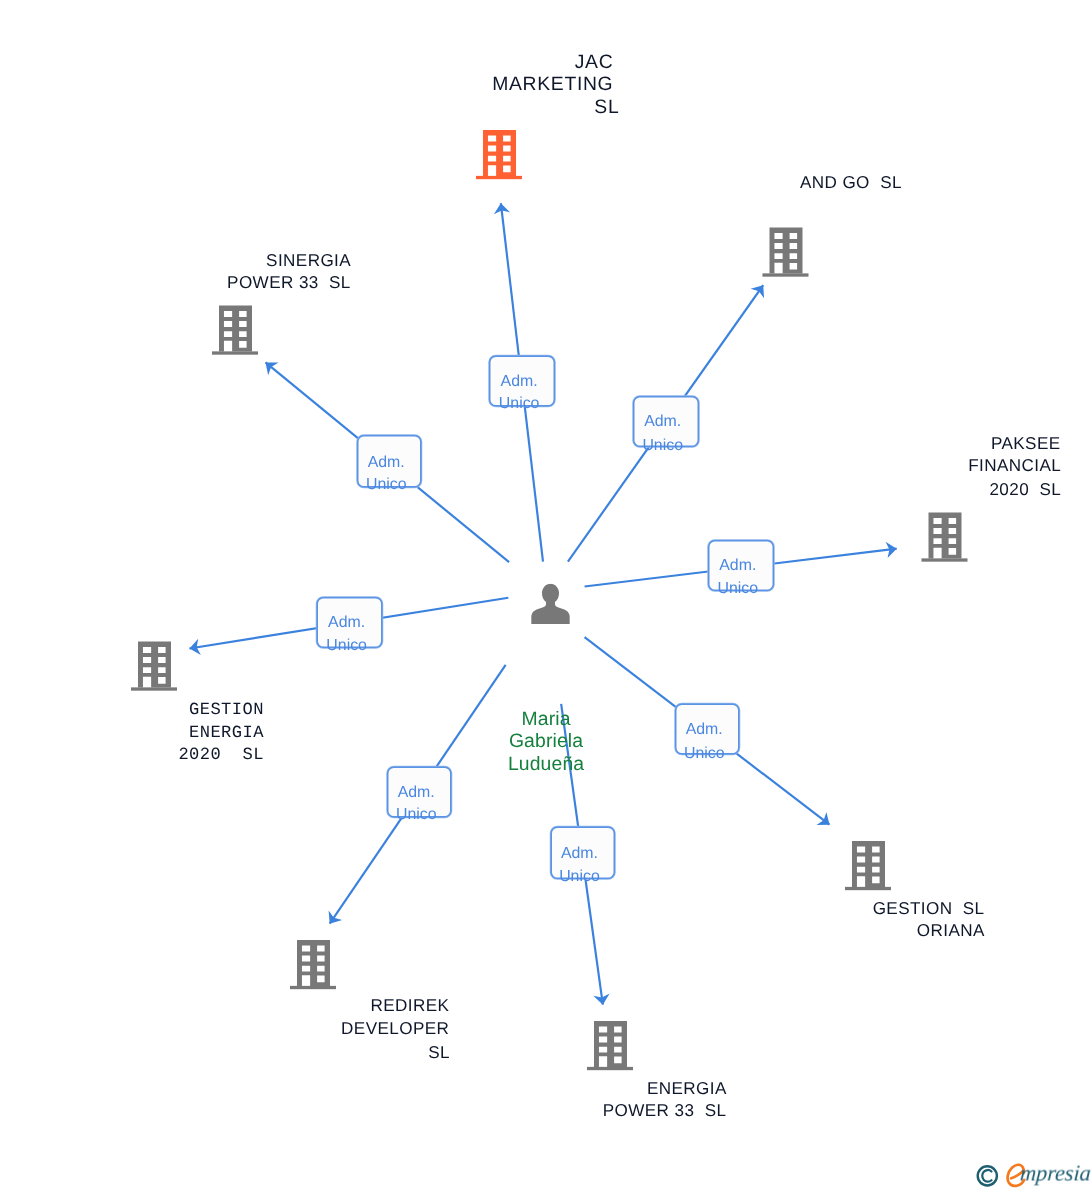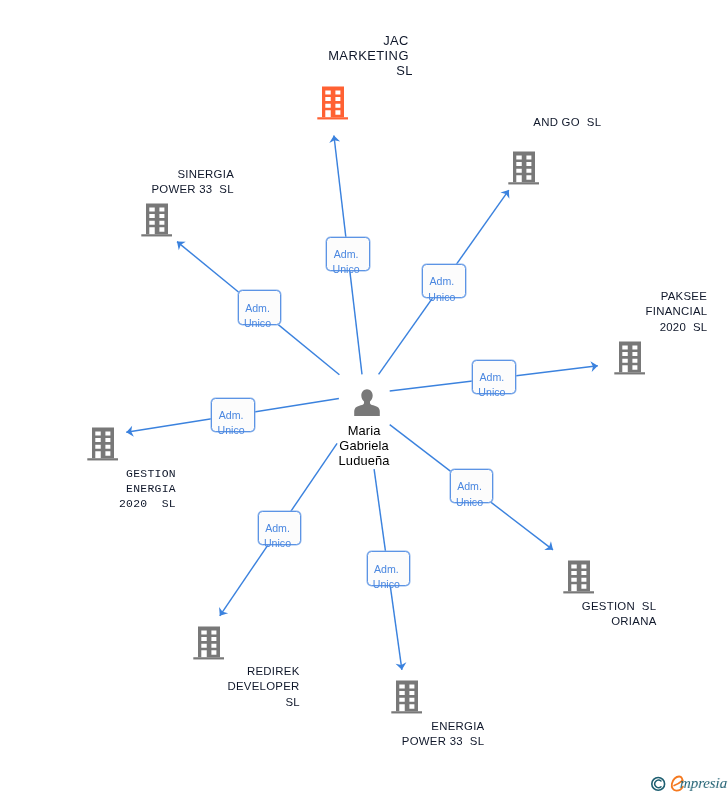--- a/index.html
+++ b/index.html
@@ -7,23 +7,23 @@
   body{width:728px;height:795px;background:#ffffff;font-family:"Liberation Sans",sans-serif;
        overflow:hidden;position:relative;}
   #stage{position:absolute;left:0;top:0;width:728px;height:795px;}
   svg.edges{position:absolute;left:0;top:0;width:728px;height:795px;overflow:visible;}
   .node-icon{position:absolute;width:32px;height:34px;}
   .node-label{position:absolute;width:160px;color:#0f172a;font-size:11.4px;line-height:15.2px;
               text-align:right;white-space:pre;letter-spacing:0.28px;text-indent:0.28px;
               transform:translateZ(0);}
   .node-label.big{font-size:12.9px;line-height:14.85px;letter-spacing:0.45px;text-indent:0.45px;}
   .person-icon-box{position:absolute;width:26px;height:27px;}
-  .person-label{position:absolute;width:110px;color:#000000;font-size:12.9px;line-height:15.2px;
+  .person-label{position:absolute;width:110px;color:#15803d;font-size:12.9px;line-height:15.2px;
                 text-align:center;white-space:pre;letter-spacing:0.1px;text-indent:0.1px;
-                transform:translateZ(0);}
+                transform:translateZ(0);margin-top:48px;}
   .edge-label{position:absolute;width:43.7px;height:34.2px;border:1.45px solid #5c94e5;box-shadow:0 0 0 0.5px #8fb6ec;
               border-radius:4.5px;background:#fcfcfc;color:#4a87e0;font-size:10.6px;
               line-height:15.3px;text-align:center;box-sizing:border-box;
               display:flex;flex-direction:column;align-items:flex-end;justify-content:center;padding-top:17px;padding-right:4.2px;}
   .edge-label>div{transform:translateZ(0);width:100%;}
 
   .logo{position:absolute;left:646px;top:770px;width:82px;height:25px;}
   .logo-word{position:absolute;left:33.5px;top:4.5px;font-family:"Liberation Serif",serif;
              font-style:italic;font-size:15px;color:#1d5e70;letter-spacing:-0.1px;
              transform:skewX(-4deg) translateZ(0);}

